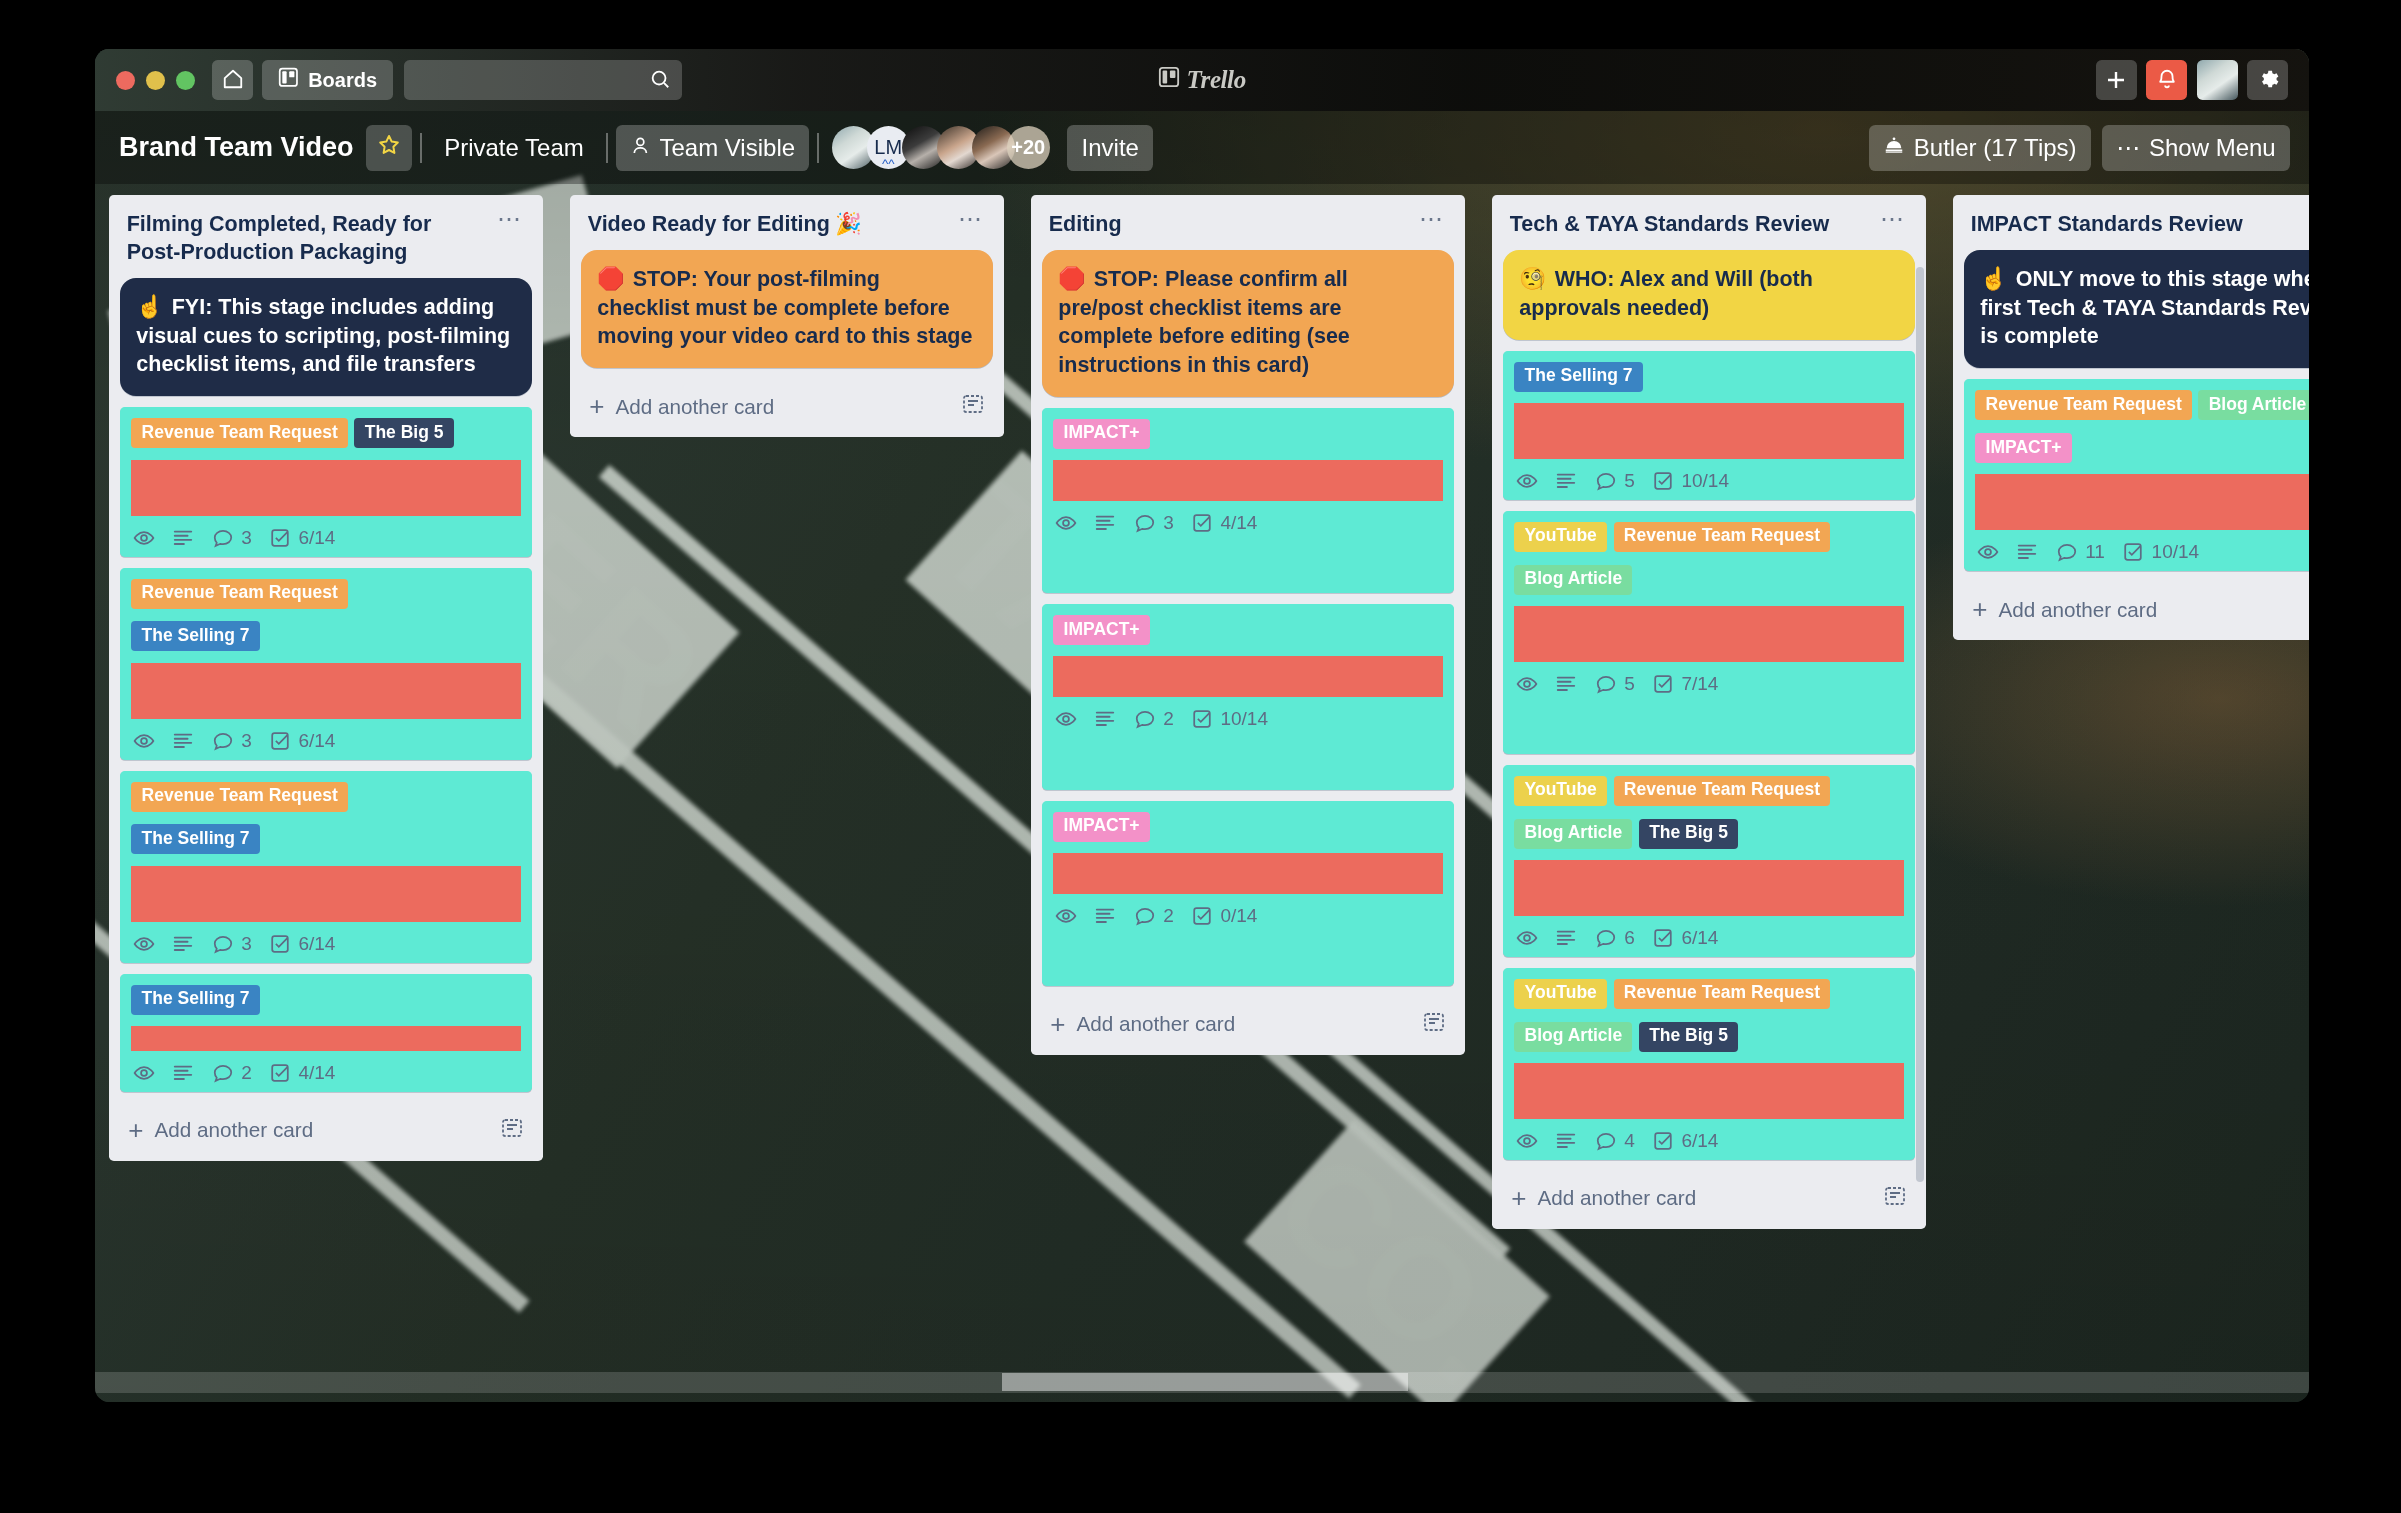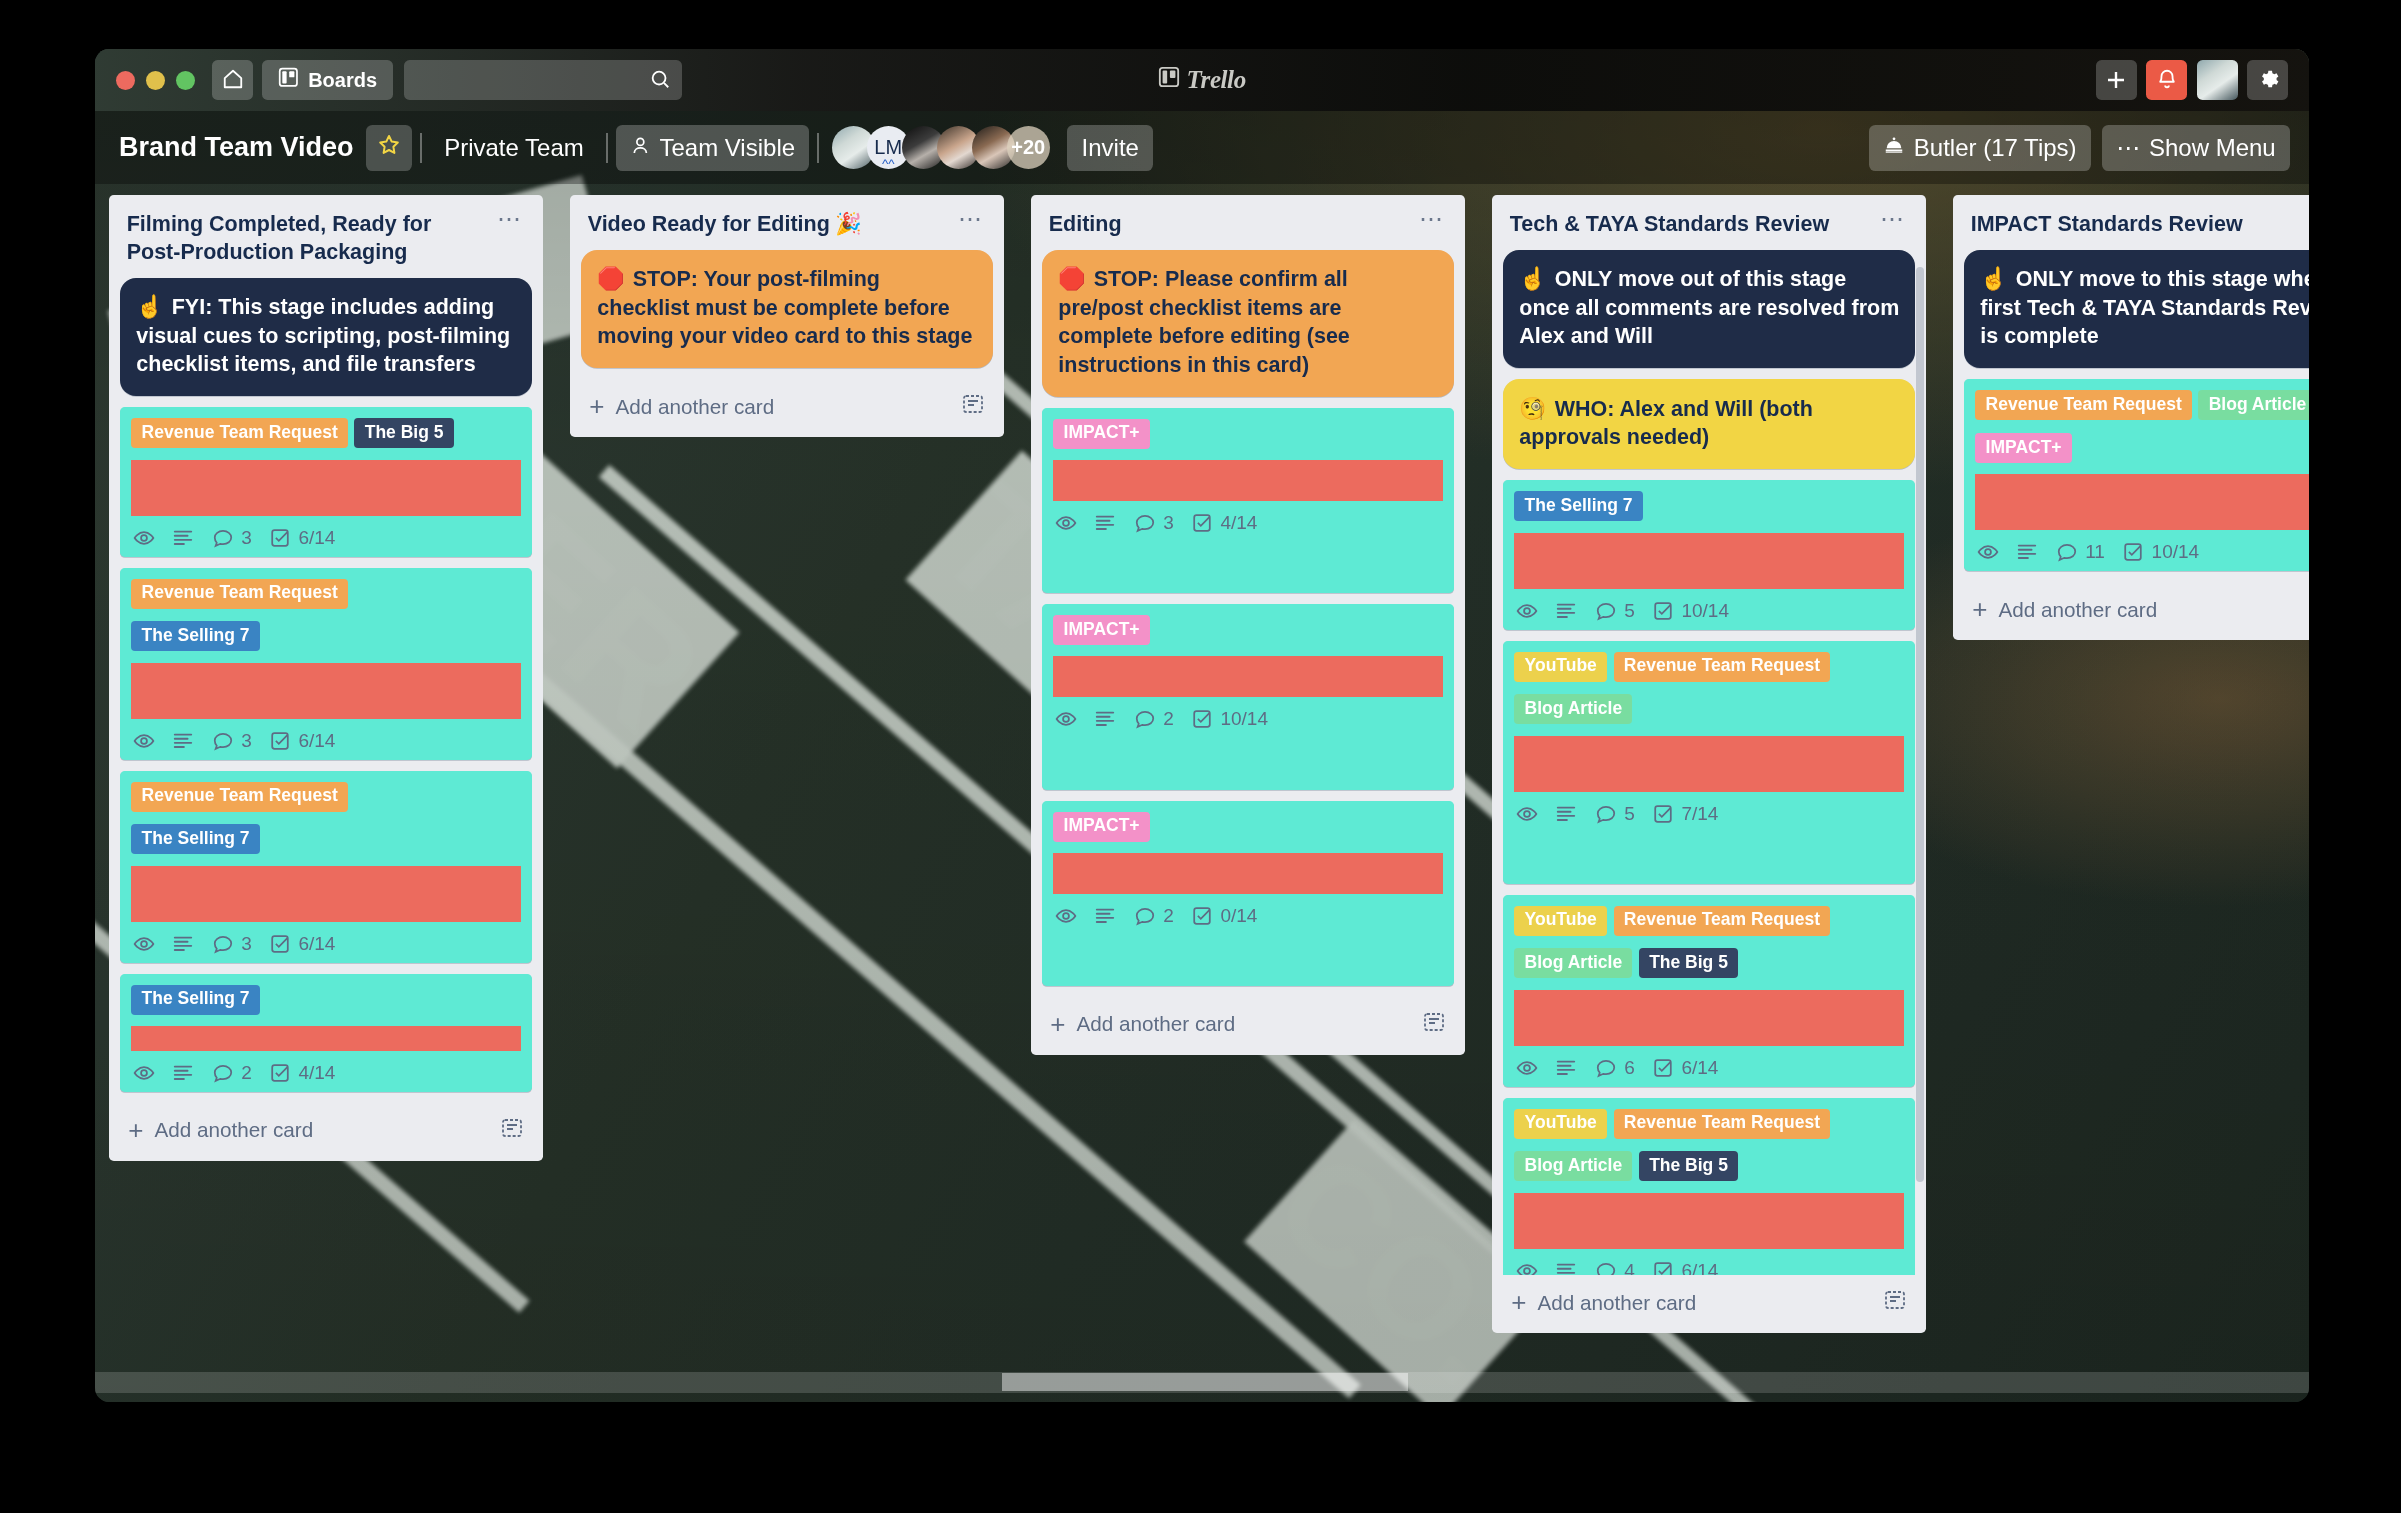--- a/index.html
+++ b/index.html
@@ -720,21 +720,20 @@
               <path d="M7 9h10M7 13h6" stroke-dasharray="0"></path>
             </svg></span>
         </div>
       </div>
       <div class="list">
         <div class="list-header">
           <div class="list-title">Tech &amp; TAYA Standards Review</div>
           <div class="list-menu">⋯</div>
         </div>
         <div class="cards">
-          <div class="banner navy"><span class="emo">☝️</span><span>ONLY move out of this stage once all comments are resolved from Alex and Will</span></div>
           <div class="banner yellow"><span class="emo">🧐</span><span>WHO: Alex and Will (both approvals needed)</span></div>
           <div class="card">
             <div class="labels">
               <span class="label lb-blue">The Selling 7</span>
             </div>
             <div class="redact tall"></div>
             <div class="badges">
               <span class="b">
                 <svg width="22" height="22" viewBox="0 0 24 24" fill="none" stroke="#5e6c84" stroke-width="1.9">
                   <path d="M1.8 12S5.5 5.6 12 5.6 22.2 12 22.2 12 18.5 18.4 12 18.4 1.8 12 1.8 12z"></path>

